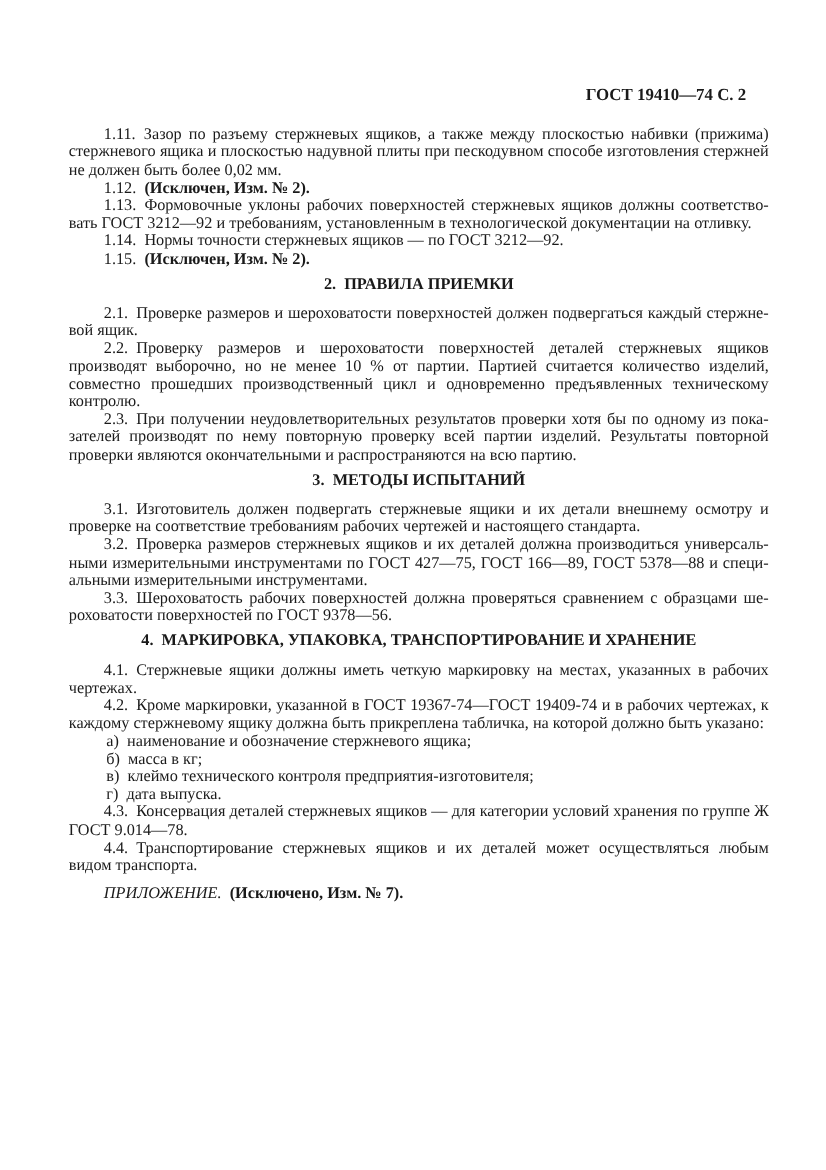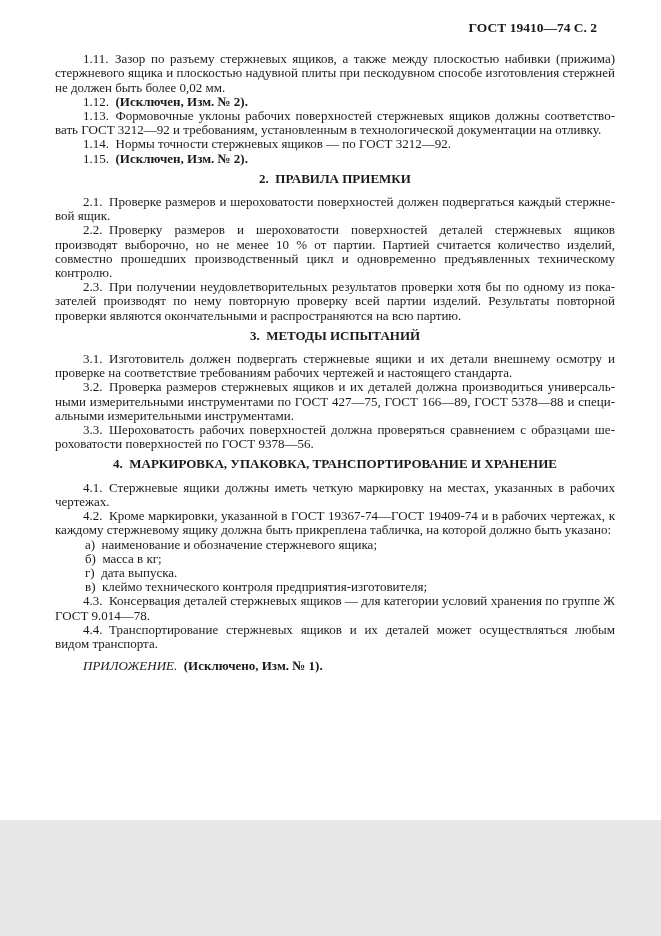--- a/index.html
+++ b/index.html
@@ -1,26 +1,26 @@
 <!DOCTYPE html>
 <html><head>
 <meta charset="utf-8">
 <style>
   html, body { margin: 0; padding: 0; background: #e8e8e8; }
   .page {
     width: 661px;
-    height: 820px;
+    height: 936px;
     margin: 0 auto;
     background: #ffffff;
     color: #1a1a1a;
     font-family: "Liberation Serif", "DejaVu Serif", serif;
     font-size: 13px;
     line-height: 14.2px;
     box-sizing: border-box;
-    padding: 21px 46px 0 55px;
+    padding: 69px 46px 0 55px;
     overflow: hidden;
   }
   .doc-header {
     text-align: right;
     font-weight: bold;
     font-size: 13.5px;
     padding-right: 18px;
     margin-bottom: 17px;
     white-space: nowrap;
   }
@@ -69,24 +69,24 @@
     <div class="p">3.3. Шероховатость рабочих поверхностей должна проверяться сравнением с образцами ше­роховатости поверхностей по ГОСТ 9378—56.</div>
   </div>
 
   <div>
     <div class="h">4. МАРКИРОВКА, УПАКОВКА, ТРАНСПОРТИРОВАНИЕ И ХРАНЕНИЕ</div>
     <div class="p">4.1. Стержневые ящики должны иметь четкую маркировку на местах, указанных в рабочих чертежах.</div>
     <div class="p">4.2. Кроме маркировки, указанной в ГОСТ 19367-74—ГОСТ 19409-74 и в рабочих чертежах, к каждому стержневому ящику должна быть прикреплена табличка, на которой должно быть указано:</div>
     <div>
       <div class="item">а) наименование и обозначение стержневого ящика;</div>
       <div class="item">б) масса в кг;</div>
+      <div class="item">в) клеймо технического контроля предприятия-изготовителя;</div>
       <div class="item">г) дата выпуска.</div>
-      <div class="item">в) клеймо технического контроля предприятия-изготовителя;</div>
     </div>
     <div class="p">4.3. Консервация деталей стержневых ящиков — для категории условий хранения по группе Ж ГОСТ 9.014—78.</div>
     <div class="p">4.4. Транспортирование стержневых ящиков и их деталей может осуществляться любым видом транспорта.</div>
   </div>
 
   <div class="appendix">
-    <span class="label">ПРИЛОЖЕНИЕ.</span><span class="note"> (Исключено, Изм. № 1).</span>
+    <span class="label">ПРИЛОЖЕНИЕ.</span><span class="note"> (Исключено, Изм. № 7).</span>
   </div>
 
 </div>
 
 </body></html>

